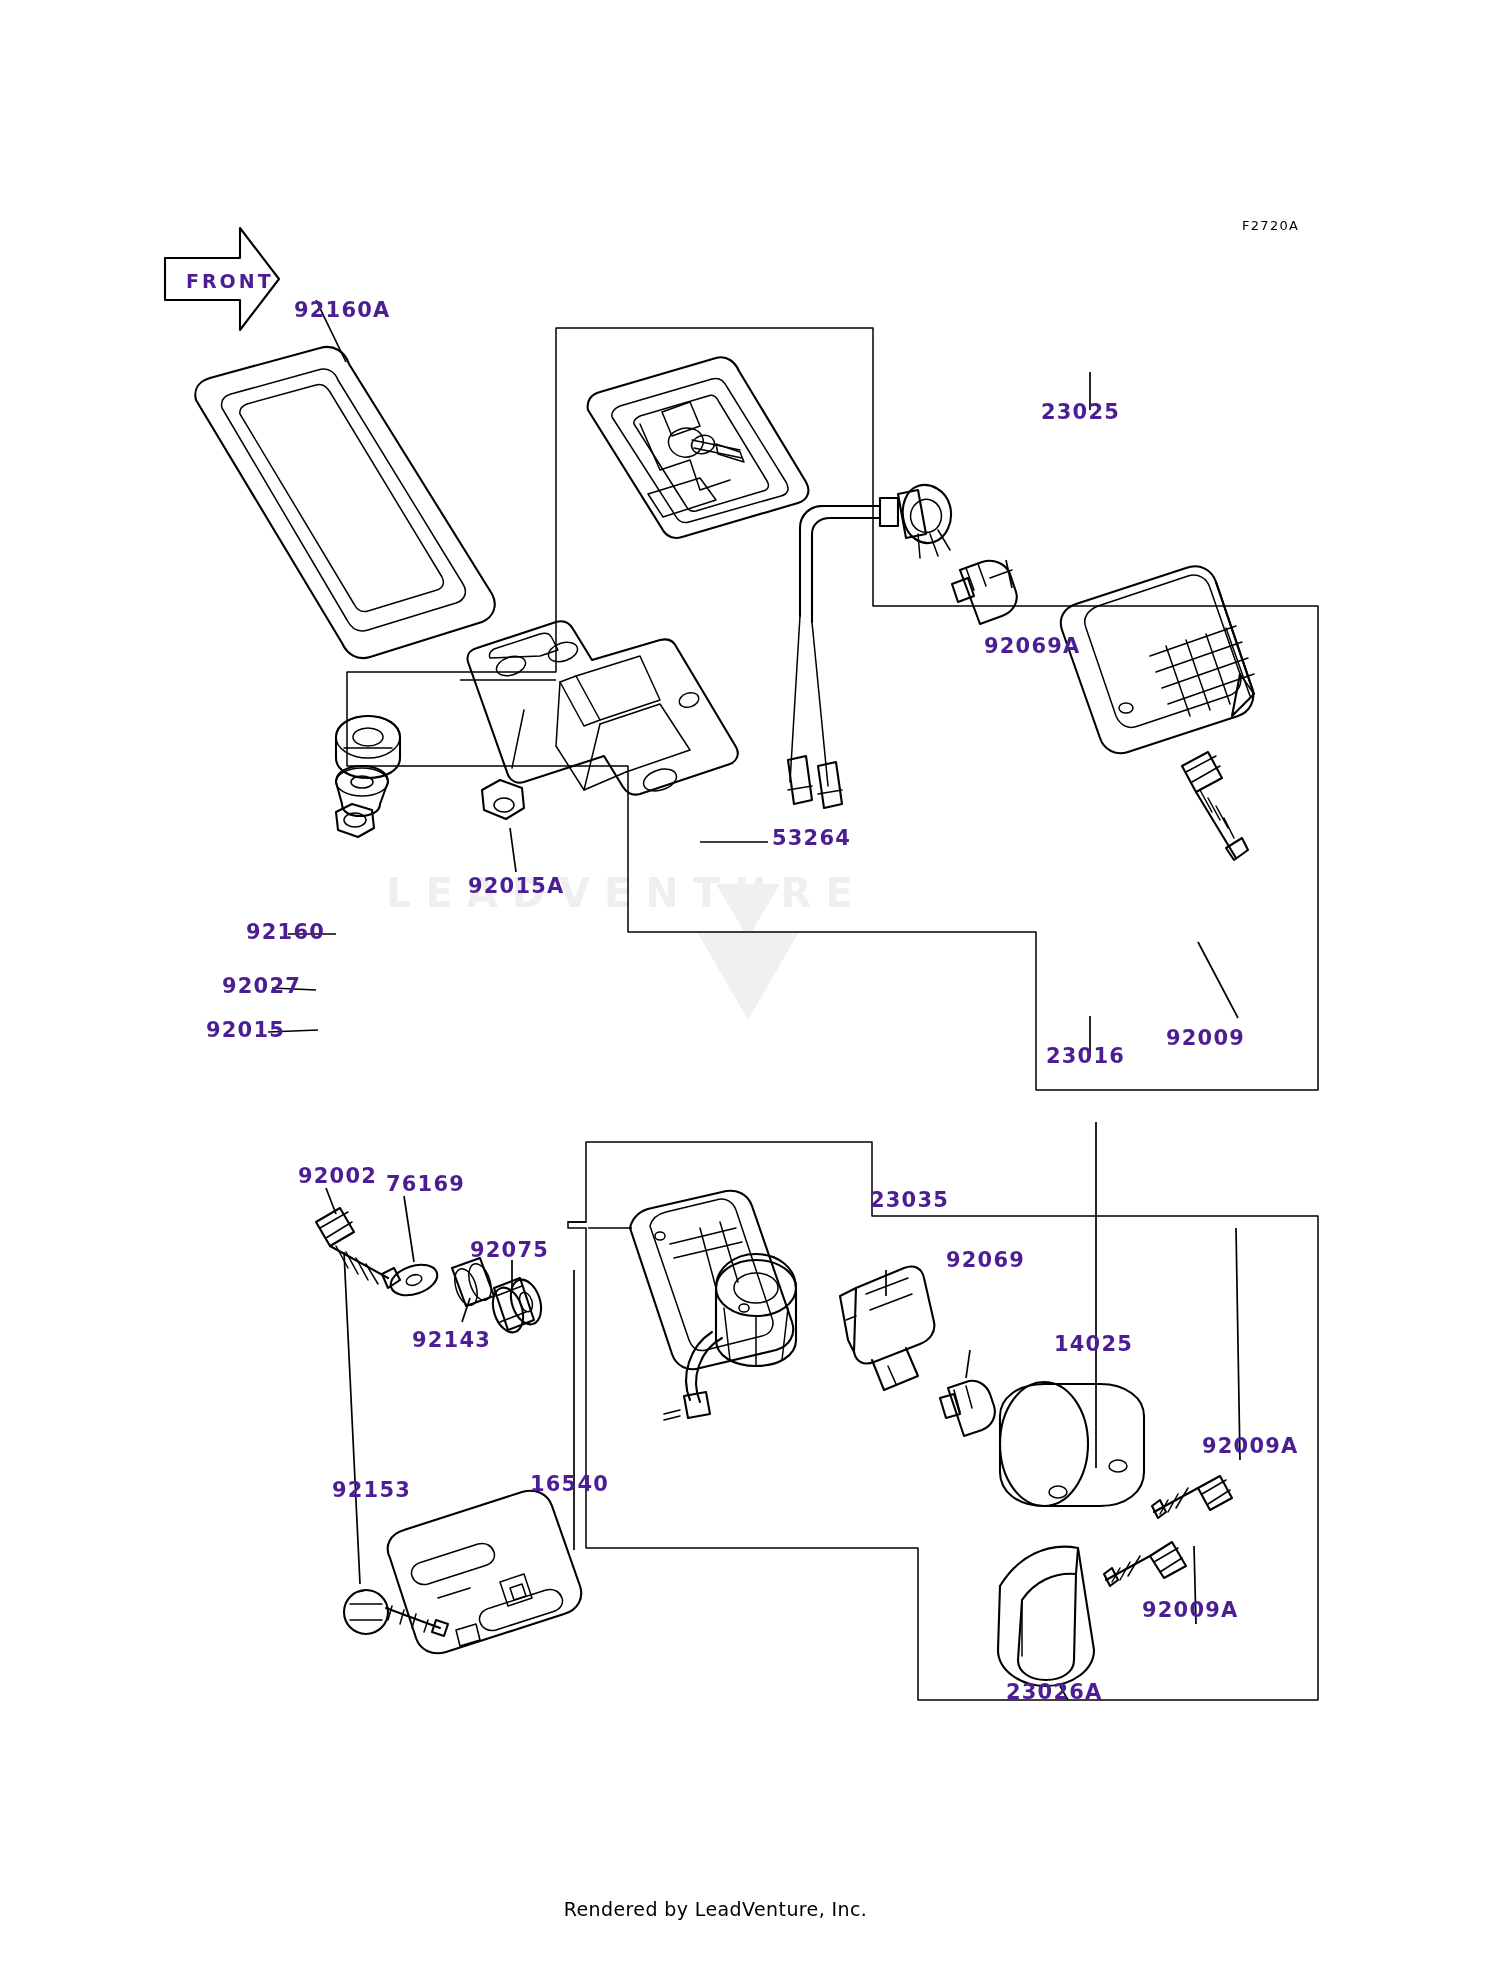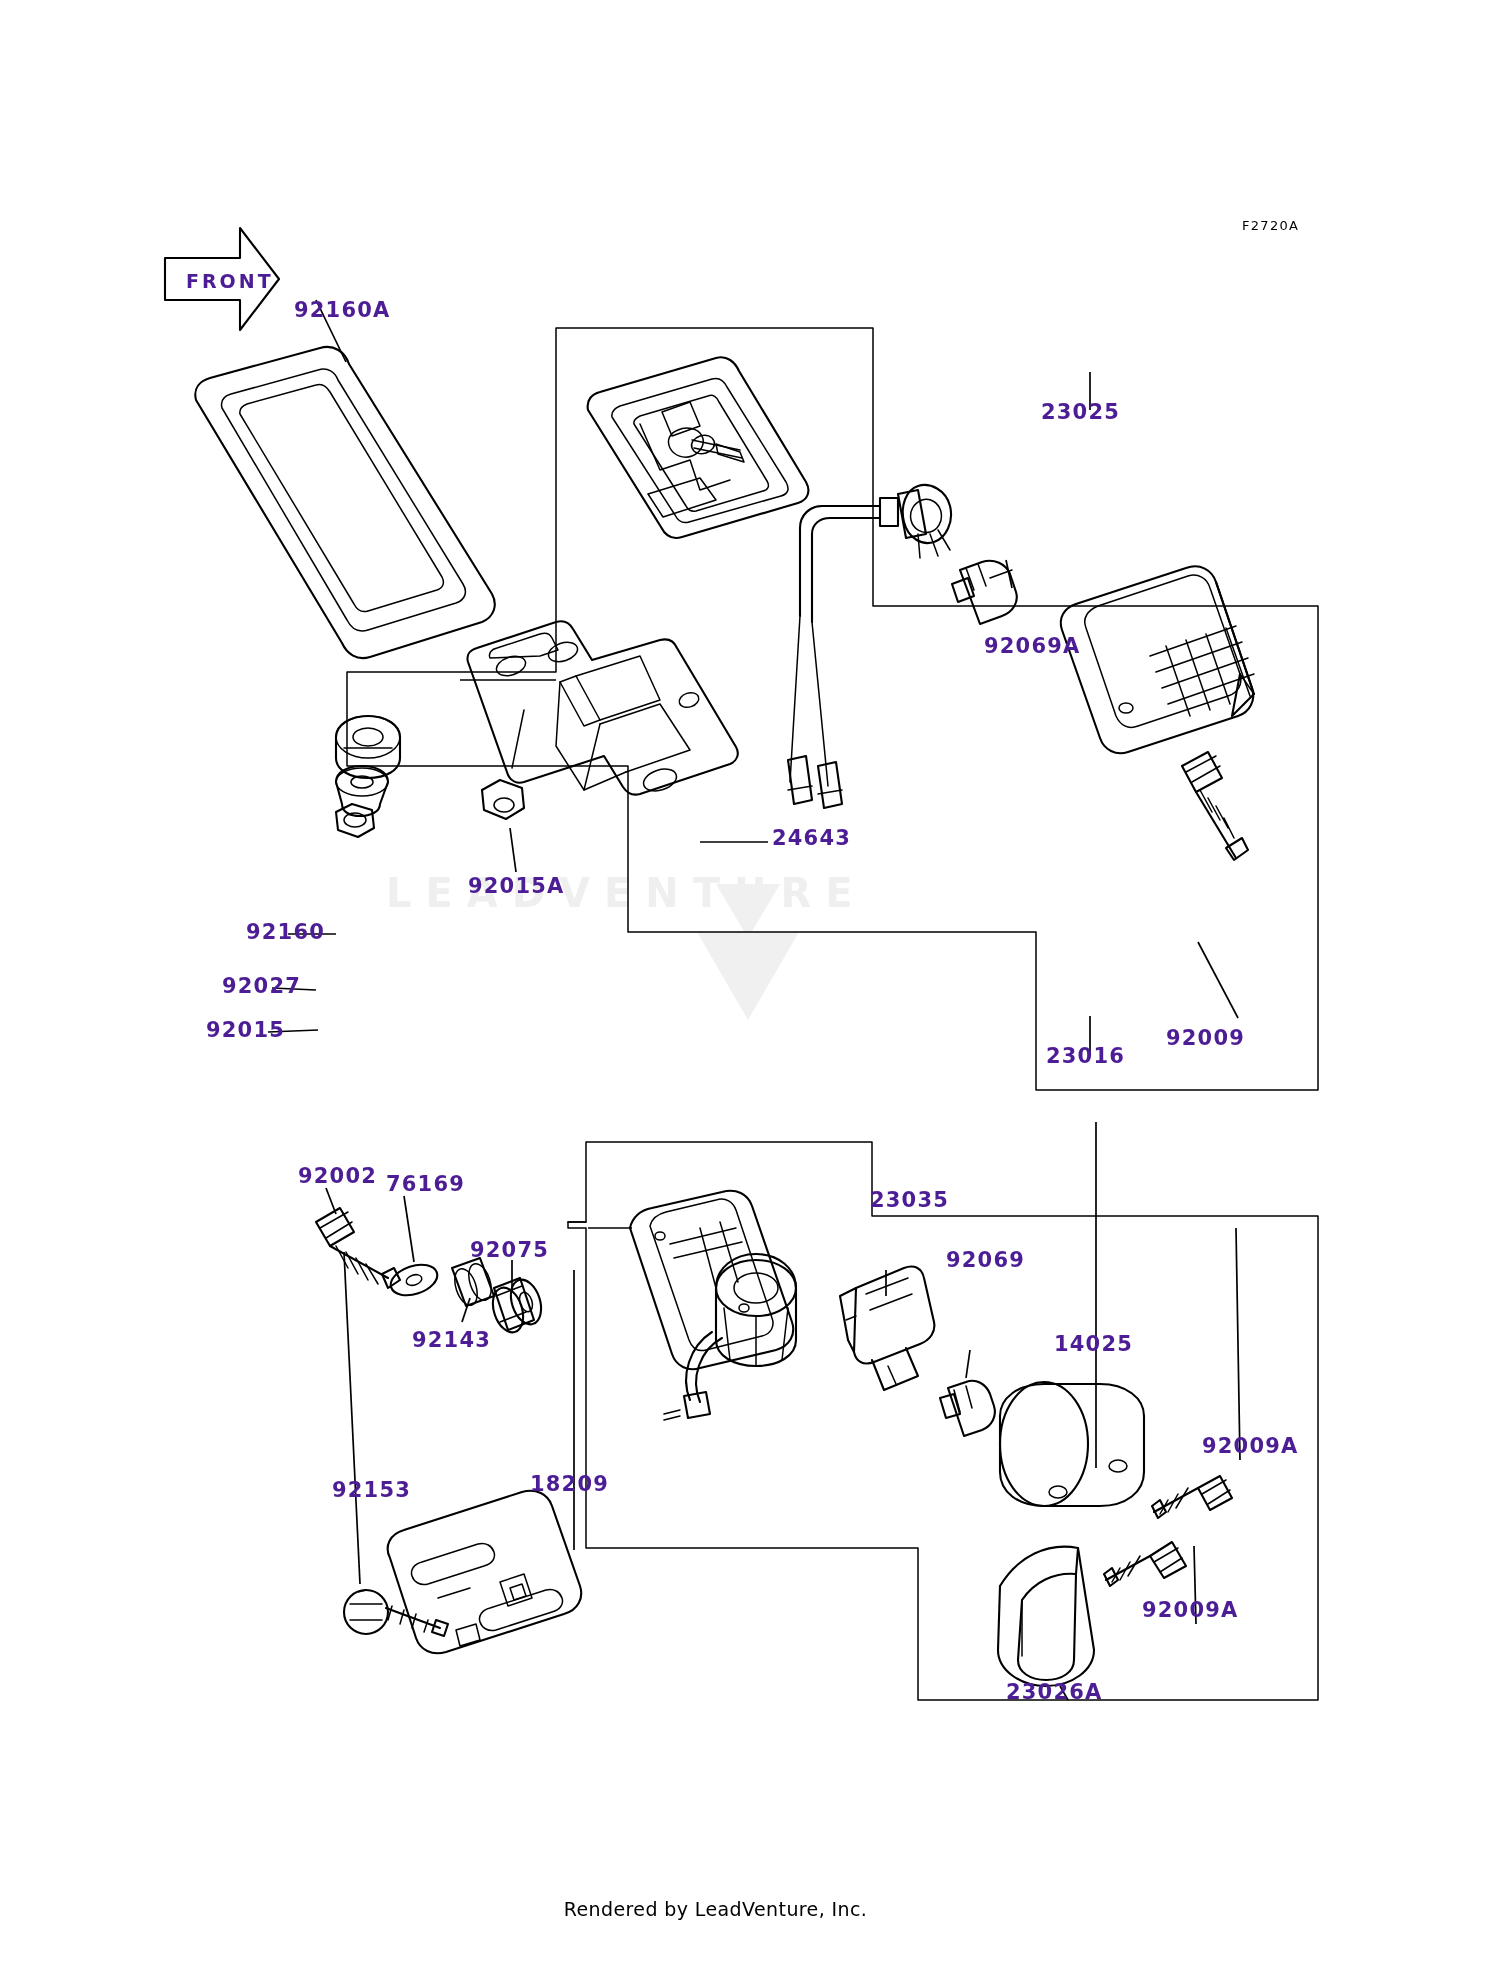--- a/index.html
+++ b/index.html
@@ -357,35 +357,35 @@
     </g>
   </svg>
 
   <div class="lbl" style="left:186px; top:270px; font-size:19px; letter-spacing:3px;">FRONT</div>
 
   <div class="diagcode" style="left:1242px; top:218px;">F2720A</div>
 
   <div class="lbl" style="left:294px; top:298px;">92160A</div>
   <div class="lbl" style="left:1041px; top:400px;">23025</div>
   <div class="lbl" style="left:984px; top:634px;">92069A</div>
-  <div class="lbl" style="left:772px; top:826px;">24643</div>
+  <div class="lbl" style="left:772px; top:826px;">53264</div>
   <div class="lbl" style="left:468px; top:874px;">92015A</div>
   <div class="lbl" style="left:246px; top:920px;text-align:right;">92160</div>
   <div class="lbl" style="left:222px; top:974px;">92027</div>
   <div class="lbl" style="left:206px; top:1018px;">92015</div>
   <div class="lbl" style="left:1166px; top:1026px;">92009</div>
   <div class="lbl" style="left:298px; top:1164px;">92002</div>
   <div class="lbl" style="left:386px; top:1172px;">76169</div>
   <div class="lbl" style="left:470px; top:1238px;">92075</div>
   <div class="lbl" style="left:1046px; top:1044px;">23016</div>
   <div class="lbl" style="left:870px; top:1188px;">23035</div>
   <div class="lbl" style="left:412px; top:1328px;">92143</div>
   <div class="lbl" style="left:946px; top:1248px;">92069</div>
   <div class="lbl" style="left:1054px; top:1332px;">14025</div>
   <div class="lbl" style="left:1202px; top:1434px;">92009A</div>
   <div class="lbl" style="left:332px; top:1478px;">92153</div>
-  <div class="lbl" style="left:530px; top:1472px;">18209</div>
+  <div class="lbl" style="left:530px; top:1472px;">16540</div>
   <div class="lbl" style="left:1142px; top:1598px;">92009A</div>
   <div class="lbl" style="left:1006px; top:1680px;">23026A</div>
 
   <div class="footer" style="top:1898px;">Rendered by LeadVenture, Inc.</div>
 
 </div>
 
 </body></html>

